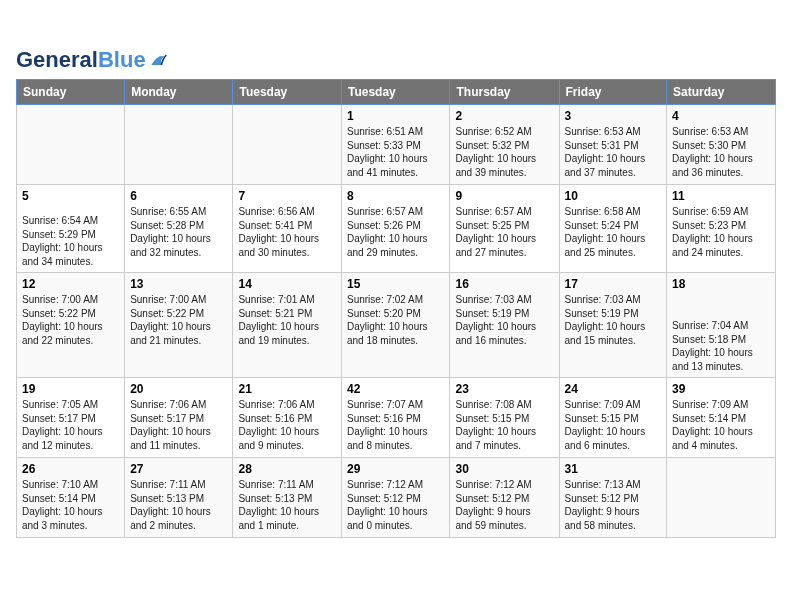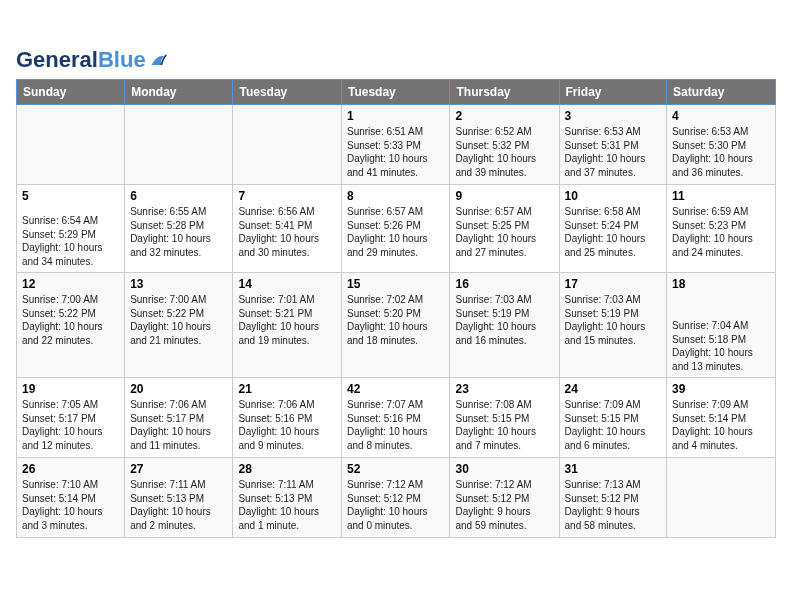--- a/index.html
+++ b/index.html
@@ -332,21 +332,21 @@
 and 2 minutes.</div>
         </td>
         <td>
           <span class="day-number">28</span>
           <div class="day-info" style="white-space: pre-line;">Sunrise: 7:11 AM
 Sunset: 5:13 PM
 Daylight: 10 hours
 and 1 minute.</div>
         </td>
         <td>
-          <span class="day-number">52</span>
+          <span class="day-number">29</span>
           <div class="day-info" style="white-space: pre-line;">Sunrise: 7:12 AM
 Sunset: 5:12 PM
 Daylight: 10 hours
 and 0 minutes.</div>
         </td>
         <td>
           <span class="day-number">30</span>
           <div class="day-info" style="white-space: pre-line;">Sunrise: 7:12 AM
 Sunset: 5:12 PM
 Daylight: 9 hours

